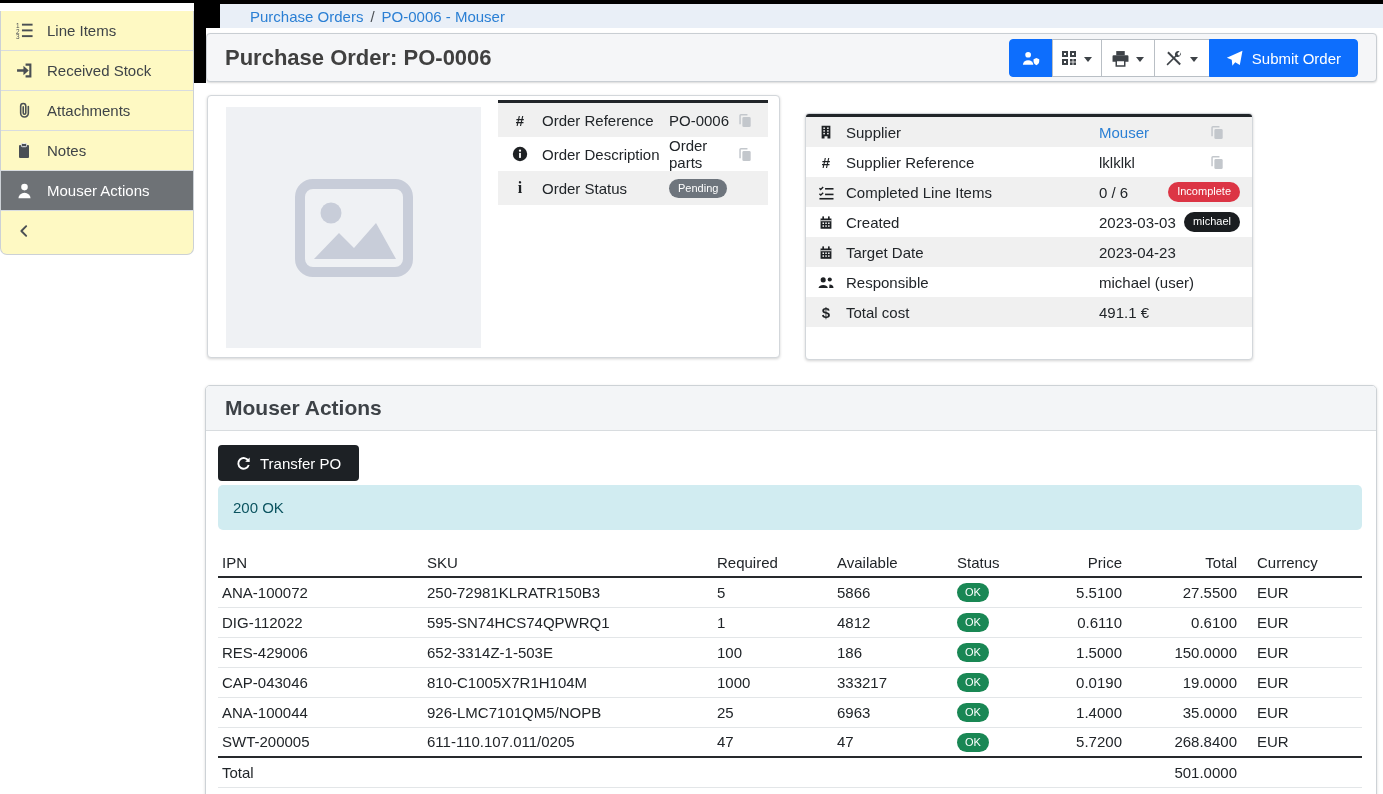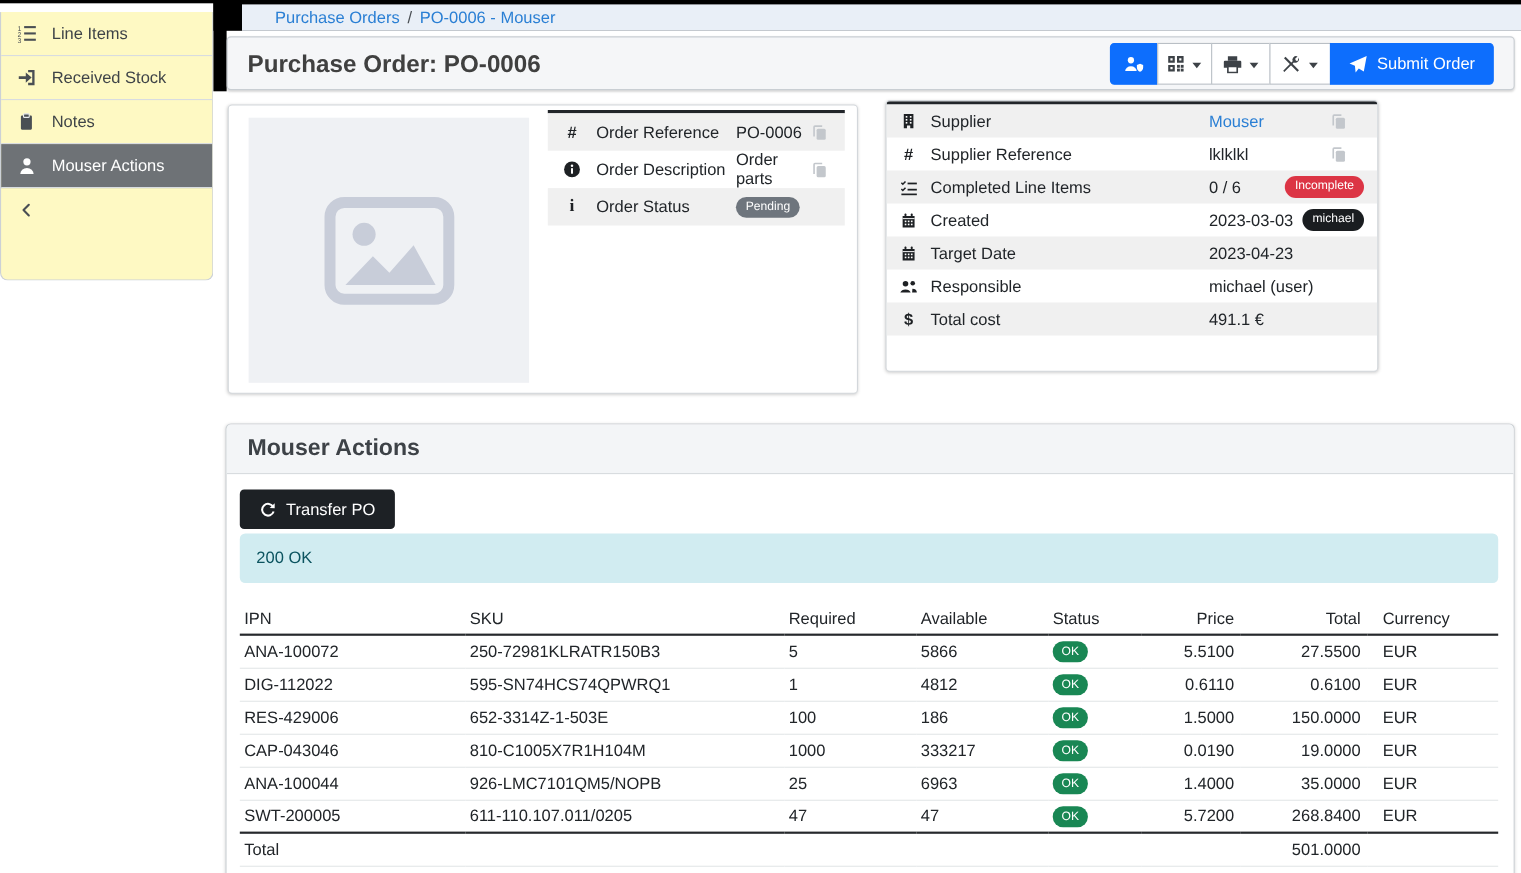--- a/index.html
+++ b/index.html
@@ -45,21 +45,21 @@
   .side-item{height:40px;display:flex;align-items:center;border-bottom:1px solid #d8dce0;
     color:#3f4448;font-size:15px;cursor:pointer}
   .side-item .sic{flex:0 0 46px;display:flex;justify-content:center;color:#4a4f54}
   .side-item.active{background:#6e7276;color:#fff}
   .side-item.active .sic{color:#fff}
   .side-item:last-child{border-bottom:none}
 
   
   .card{background:#fff;border:1px solid #d3d7db;border-radius:4px;box-shadow:0 1px 3px rgba(0,0,0,.18)}
   .left-card{left:207px;top:95px;width:573px;height:263px}
-  .right-card{left:805px;top:91px;width:448px;height:247px;overflow:hidden}
+  .right-card{left:805px;top:113px;width:448px;height:247px;overflow:hidden}
 
   .img-placeholder{position:absolute;left:18px;top:11px;width:255px;height:241px;background:#eff1f4;
     display:flex;align-items:center;justify-content:center;color:#c8cdd9;cursor:pointer}
 
   .order-details{position:absolute;left:290px;top:4px;right:11px;border-top:3px solid #212529}
   .drow{display:flex;align-items:center;height:34px;font-size:15px}
   .order-details .drow:nth-child(odd){background:#f0f0f0}
   .dicon{flex:0 0 44px;display:flex;justify-content:center;color:#1e2124;font-weight:700}
   .dlabel{flex:0 0 127px}
   .dvalue{flex:1}
@@ -129,20 +129,28 @@
     <span>Line Items</span>
   </div>
   <div class="side-item">
     <span class="sic">
       <svg width="17" height="17" viewBox="0 0 16 16" fill="currentColor">
           <path d="M1 6.8h6V3.6L12 8l-5 4.4V9.2H1z"></path>
           <path d="M9 1.5h5.5v13H9v-2h3.5v-9H9z"></path>
         </svg>
     </span>
     <span>Received Stock</span>
+  </div>
+  <div class="side-item">
+    <span class="sic">
+      <svg width="17" height="17" viewBox="0 0 16 16" fill="none" stroke="currentColor" stroke-width="1.5" stroke-linecap="round">
+          <path d="M11.6 4.3v6.2a3.6 3.6 0 0 1-7.2 0V3.8a2.4 2.4 0 0 1 4.8 0v6.5a1.2 1.2 0 0 1-2.4 0V4.6"></path>
+        </svg>
+    </span>
+    <span>Attachments</span>
   </div>
   <div class="side-item">
     <span class="sic">
       <svg width="16" height="17" viewBox="0 0 16 16" fill="currentColor">
           <path d="M4 2.6h8a1 1 0 0 1 1 1V14.4a1 1 0 0 1-1 1H4a1 1 0 0 1-1-1V3.6a1 1 0 0 1 1-1z"></path>
           <rect x="5.4" y="1" width="5.2" height="3.2" rx="0.9" stroke="#e9ecef" stroke-width="1"></rect>
         </svg>
     </span>
     <span>Notes</span>
   </div>

